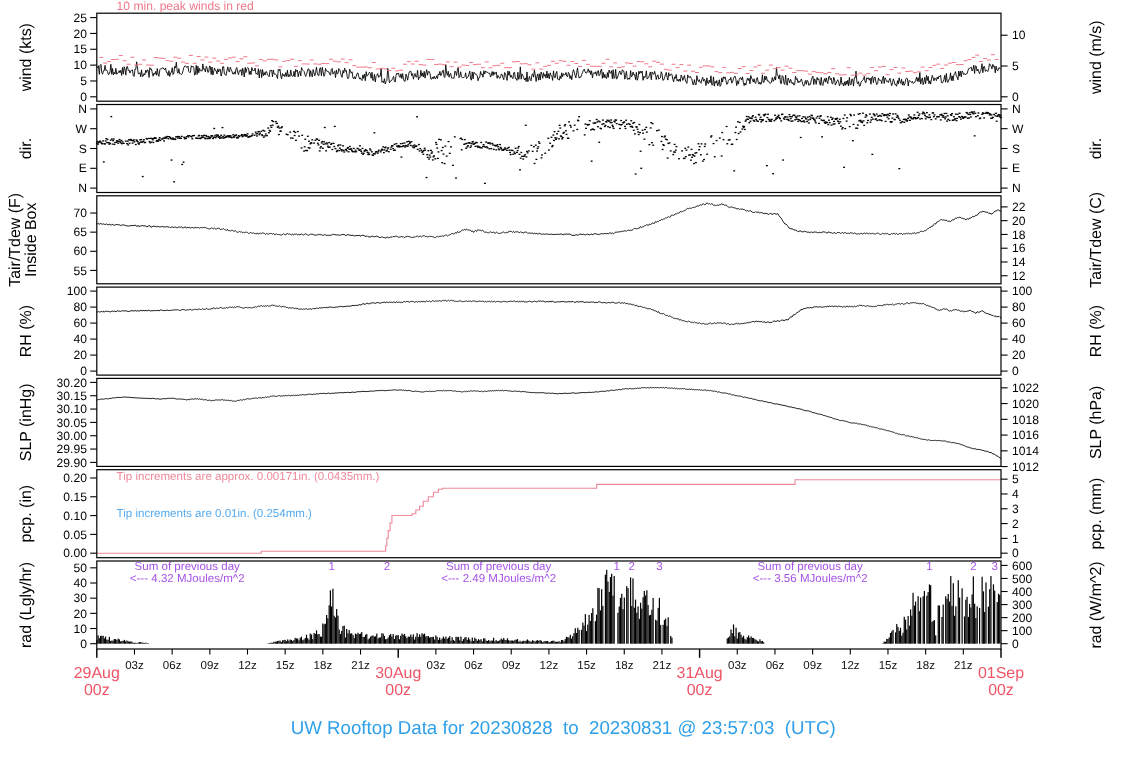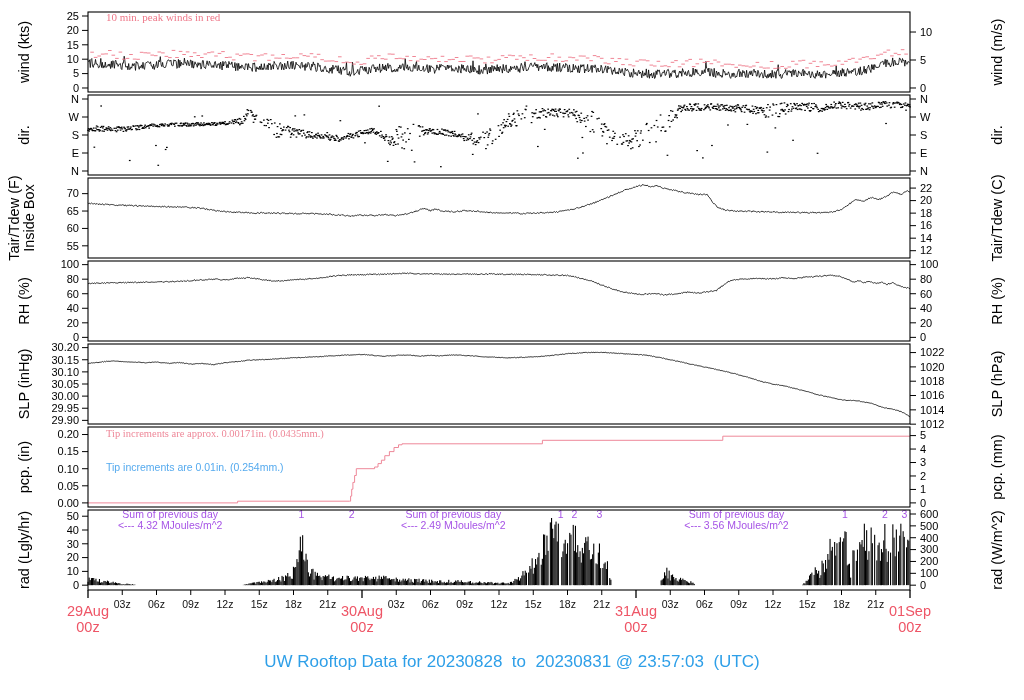--- a/index.html
+++ b/index.html
@@ -1912,18 +1912,18 @@
   <div class="vlab" style="left:24px;top:550px">rad (Lgly/hr)</div>
 
   <div class="vlab" style="left:997px;top:52px">wind (m/s)</div>
   <div class="vlab" style="left:997px;top:135px">dir.</div>
   <div class="vlab" style="left:997px;top:218px">Tair/Tdew (C)</div>
   <div class="vlab" style="left:997px;top:301px">RH (%)</div>
   <div class="vlab" style="left:997px;top:384px">SLP (hPa)</div>
   <div class="vlab" style="left:997px;top:467px">pcp. (mm)</div>
   <div class="vlab" style="left:997px;top:550px">rad (W/m^2)</div>
 
-  <div class="ann" id="ann-wind" style="left: 106px; top: 12px; font-size: 11px; color: rgb(238, 119, 136); font-family: Liberation Serif, serif;">10 min. peak winds in red</div>
-  <div class="ann" id="ann-pcp-pink" style="left: 106px; top: 428px; color: rgb(238, 136, 153); font-family: Liberation Serif, serif;">Tip increments are approx. 0.00171in. (0.0435mm.)</div>
+  <div class="ann" id="ann-wind" style="left: 106px; top: 1px; font-size: 11px; color: rgb(238, 119, 136);">10 min. peak winds in red</div>
+  <div class="ann" id="ann-pcp-pink" style="left: 106px; top: 428px; color: rgb(238, 136, 153);">Tip increments are approx. 0.00171in. (0.0435mm.)</div>
   <div class="ann" id="ann-pcp-blue" style="left: 106px; top: 438px; color: rgb(85, 170, 238); margin-top: 24px;">Tip increments are 0.01in. (0.254mm.)</div>
 
   <div class="footer" id="footer-title" style="color: rgb(46, 159, 232);">UW Rooftop Data for 20230828  to  20230831 @ 23:57:03  (UTC)</div>
 </div>
 
 </body></html>

